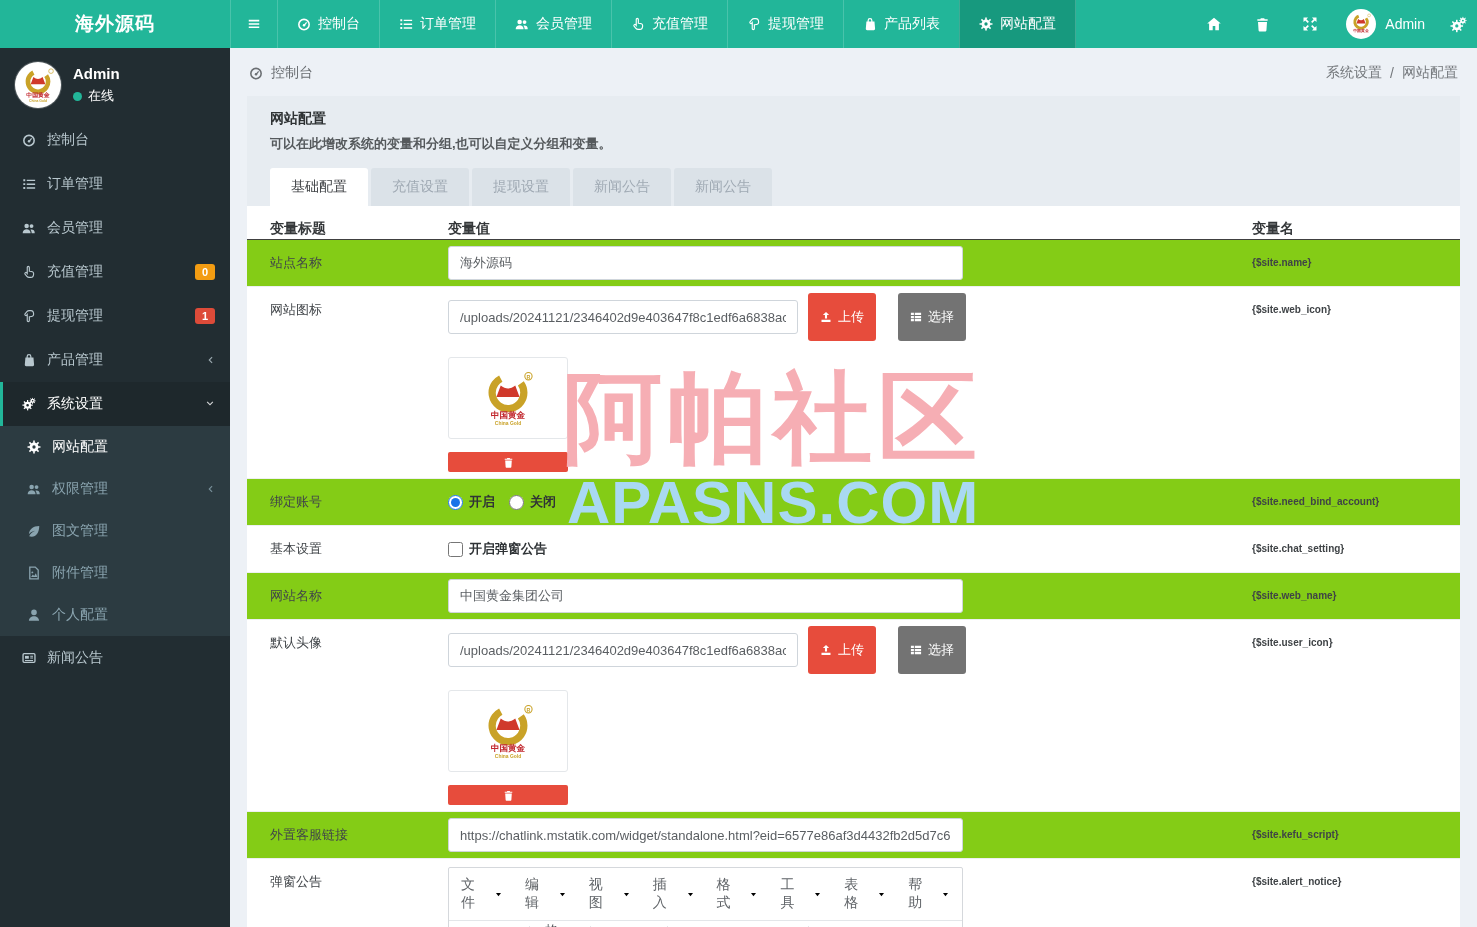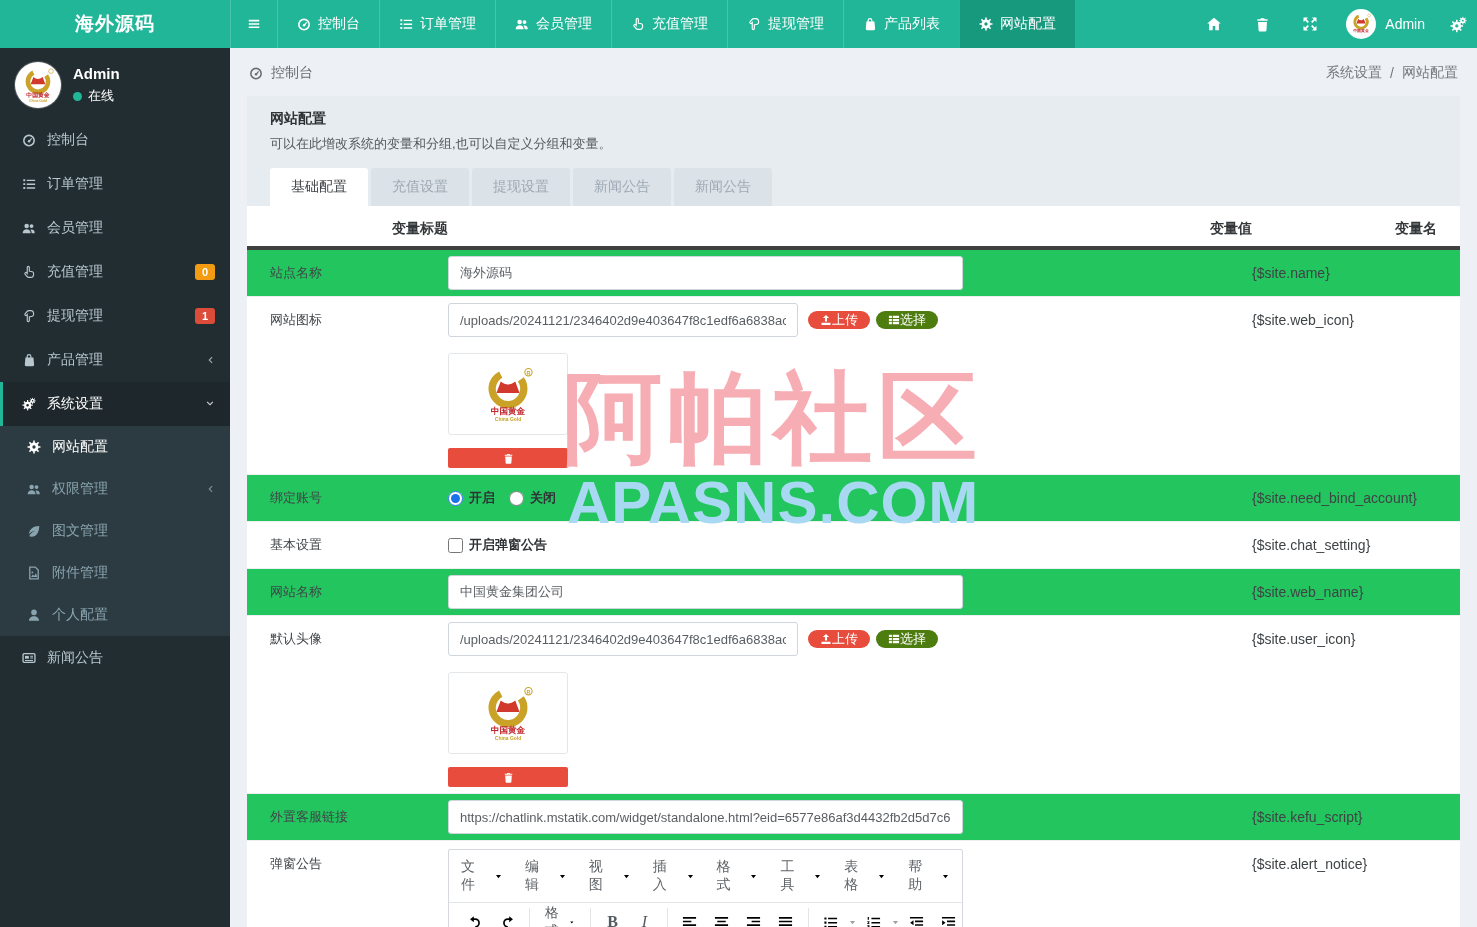--- a/index.html
+++ b/index.html
@@ -46,37 +46,37 @@
   .chev { color:inherit; opacity:.8; }
 
   
   .content { position:absolute; left:230px; top:48px; right:0; bottom:0; background:#edf1f6; overflow:hidden; }
   .crumbs { display:flex; justify-content:space-between; align-items:center; padding:16px 19px 14px 19px; color:#6b6f73; font-size:14px; }
   .crumbs .left { display:flex; align-items:center; gap:8px; }
   .crumbs .right { display:flex; align-items:center; gap:8px; color:#74787c; }
   .panel { margin:0 17px; }
   .panel-head { background:#e7ecf1; padding:14px 23px 0 23px; }
   .panel-title { font-weight:bold; font-size:14px; color:#2e3234; margin-bottom:7px; }
-  .panel-desc { font-size:13px; color:#55595c; margin-bottom:15px; }
+  .panel-desc { font-size:13px; color:#55595c; margin-bottom:15px;font-weight:bold; }
   .tabs { display:flex; gap:3px; }
   .tab { padding:10px 21px; font-size:14px; background:#dbe2e8; color:#9fa9b3; border-radius:3px 3px 0 0; cursor:pointer; }
   .tab.active { background:#fff; color:#404346; }
   .panel-body { background:#fff; min-height:730px; }
   .trow, .thead { display:grid; grid-template-columns:178px 804px 1fr; padding:0 23px; align-items:start; }
-  .thead { padding-top:14px; padding-bottom:8px; border-bottom:4px solid #404040; font-weight:bold; font-size:14px; color:#35383a;text-align:right; }
+  .thead { padding-top:14px; padding-bottom:1px; border-bottom:1px solid #404040; font-weight:bold; font-size:14px; color:#35383a; }
   .trow { border-bottom:1px solid #edf0f2; padding-top:6px; padding-bottom:6px; }
-  .trow.stripe { background:#22c55e; }
+  .trow.stripe { background:#84cc16; }
   .cell-label { font-size:13px; color:#414549; line-height:34px; }
-  .cell-var { font-size:14px; color:#3f4346; line-height:34px; }
+  .cell-var { font-size:10px; color:#3f4346; line-height:34px;font-weight:bold; }
   .txt-input { width:515px; height:34px; border:1px solid #cfd5db; border-radius:3px; padding:0 11px; font-size:13px; color:#5a5e62; outline:none; background:#fff; font-family:inherit; }
   .upload-line { display:flex; align-items:center; }
   .upload-line .txt-input { width:350px; margin-right:10px; }
-  .btn { height:18px; border:none; border-radius:14px; color:#fff; font-size:13px; display:inline-flex; align-items:center; padding:0 12px; cursor:pointer; font-family:inherit; }
+  .btn { height:48px; border:none; border-radius:3px; color:#fff; font-size:13px; display:inline-flex; align-items:center; gap:6px; padding:0 12px; cursor:pointer; font-family:inherit; }
   .btn-red { background:#e74c3c; }
-  .btn-dark { background:#4d7c0f; margin-left:6px; }
+  .btn-dark { background:#737373; margin-left:22px; }
   .preview { margin-top:16px; width:120px; height:82px; background:#fff; border:1px solid #e4e7ea; border-radius:3px; display:flex; align-items:center; justify-content:center; }
   .preview svg { width:66px; height:66px; }
   .del-btn { margin-top:13px; width:120px; height:20px; background:#e74c3c; border:none; border-radius:2px; color:#fff; display:flex; align-items:center; justify-content:center; cursor:pointer; }
   .del-btn svg { width:11px; height:11px; }
   .choice-line { display:flex; align-items:center; gap:6px; line-height:34px; }
   .choice-line label { font-weight:bold; font-size:13px; color:#2f3336; margin-right:8px; }
   .choice-line input[type=radio], .choice-line input[type=checkbox] { width:15px; height:15px; accent-color:#1a73e8; cursor:pointer; }
 
   
   .editor { width:515px; border:1px solid #d5d8dc; border-radius:2px; background:#fff; margin:2px 0 0 0; }

